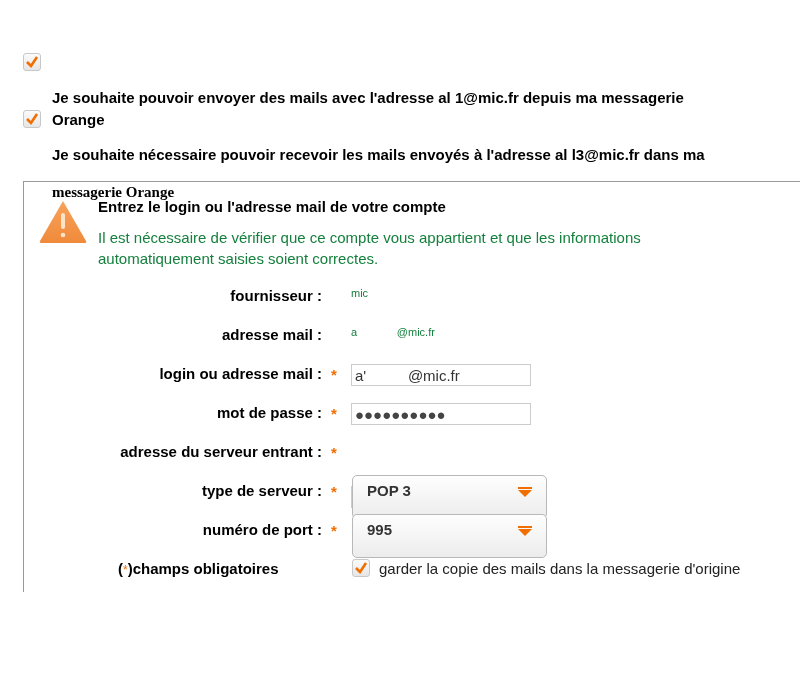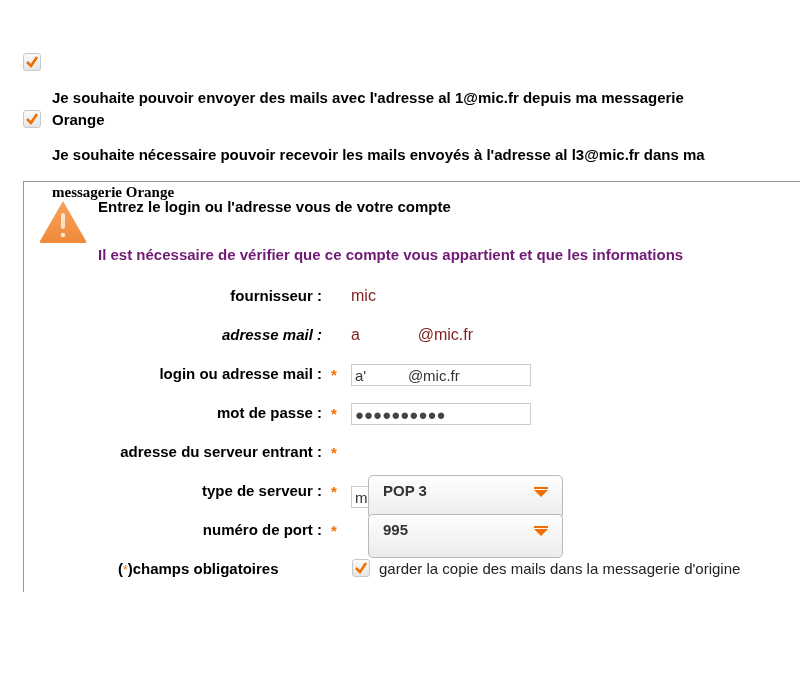--- a/index.html
+++ b/index.html
@@ -6,28 +6,28 @@
   body { width:800px; height:688px; position:relative; overflow:hidden;
          font-family:"Liberation Sans", sans-serif; color:#000; }
   .cb { position:absolute; width:18px; height:18px; border:1px solid #c8c8c8; border-radius:3px;
         background:linear-gradient(#fbfbfb,#e6e6e6); box-sizing:border-box; }
   .cb svg { position:absolute; left:1px; top:1px; }
   .opt-text { position:absolute; left:52px; font-weight:bold; font-size:15px; line-height:22px; white-space:nowrap;margin-top:36px; }
   .panel { position:absolute; left:23px; top:181px; width:800px; height:410px;
            border-top:1px solid #999; border-left:1px solid #999; }
   .warn { position:absolute; left:38px; top:199px; }
   .title { position:absolute; left:98px; top:198px; font-weight:bold; font-size:15px; }
-  .desc { position:absolute; left:98px; top:244px; font-size:15px; line-height:21px; color:#701a75;font-weight:bold; }
+  .desc { position:absolute; left:98px; top:227px; font-size:15px; line-height:21px; color:#15803d; }
   .lbl { position:absolute; right:478px; font-weight:bold; font-size:15px; white-space:nowrap; }
   .star { position:absolute; left:331px; color:#f16e00; font-size:15px; font-weight:bold; }
-  .val { position:absolute; left:351px; font-size:16px; color:#7f1d1d; }
+  .val { position:absolute; left:351px; font-size:11px; color:#15803d; }
   .inp { position:absolute; left:351px; width:180px; height:22px; border:1px solid #ccc; box-sizing:border-box;
          font-family:"Liberation Sans", sans-serif; font-size:15px; padding:0 3px; color:#333; background:#fff; }
   .sel { position:absolute; left:352px; width:195px; height:44px; border:1px solid #b8b8b8; border-radius:5px;
-         background:linear-gradient(#fefefe,#ececec); box-sizing:border-box;margin-left:16px; }
+         background:linear-gradient(#fefefe,#ececec); box-sizing:border-box; }
   .sel span.t { position:absolute; left:14px; top:6px; font-weight:bold; font-size:15px; color:#333; }
   .sel .arr { position:absolute; right:14px; top:11px; }
 </style>
 </head>
 <body>
 
 <div class="cb" style="left:23px;top:53px;">
   <svg width="14" height="14">
       <path d="M2 7 L6 11 L12 2" stroke="#f16e00" stroke-width="2.6" fill="none"></path>
     </svg>
@@ -49,29 +49,30 @@
   <defs>
       <linearGradient id="wg" x1="0" y1="0" x2="0" y2="1">
         <stop offset="0" stop-color="#f7a25c"></stop>
         <stop offset="1" stop-color="#f08a3a"></stop>
       </linearGradient>
     </defs>
   <path d="M25 2 L48 42 Q49 44 46 44 L4 44 Q1 44 2 42 Z" fill="url(#wg)"></path>
   <rect x="23" y="14" width="4" height="16" rx="2" fill="#fde3c8"></rect>
   <circle cx="25" cy="36" r="2.3" fill="#fde3c8"></circle>
 </svg>
-<div class="title">Entrez le login ou l'adresse vous de votre compte</div>
+<div class="title">Entrez le login ou l'adresse mail de votre compte</div>
 <div class="desc">
   <div>Il est nécessaire de vérifier que ce compte vous appartient et que les informations</div>
+  <div>automatiquement saisies soient correctes.</div>
 </div>
 
 <div class="lbl" style="top:287px;">fournisseur :</div>
 <div class="val" style="top:287px;">mic</div>
 
-<div class="lbl" style="top:326px;font-style:italic;">adresse mail :</div>
+<div class="lbl" style="top:326px;">adresse mail :</div>
 <div class="val" style="top:326px;white-space:pre;">a             @mic.fr</div>
 
 <div class="lbl" style="top:365px;">login ou adresse mail :</div>
 <div class="star" style="top:366px;">*</div>
 <input class="inp" style="top: 364px;" value="a'          @mic.fr">
 
 <div class="lbl" style="top:404px;">mot de passe :</div>
 <div class="star" style="top:405px;">*</div>
 <input class="inp" style="top: 403px; letter-spacing: 0px; color: rgb(68, 68, 68);" value="●●●●●●●●●●">
 

